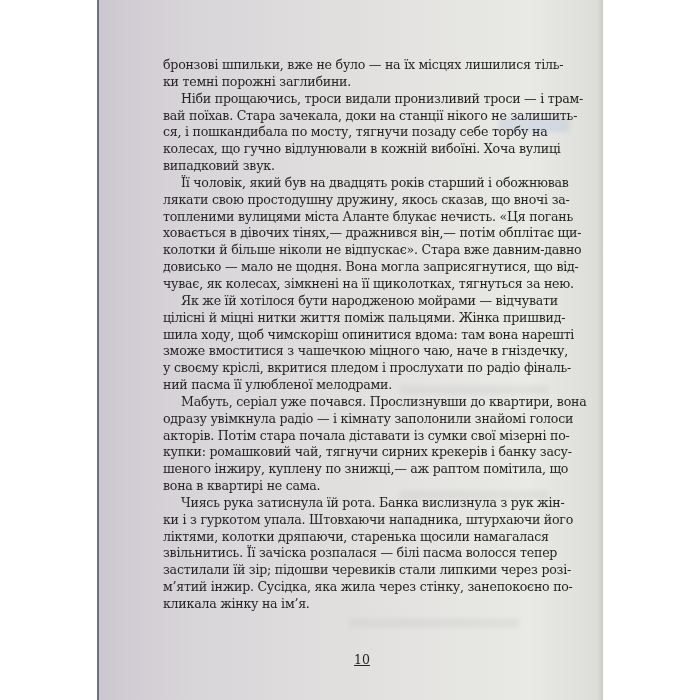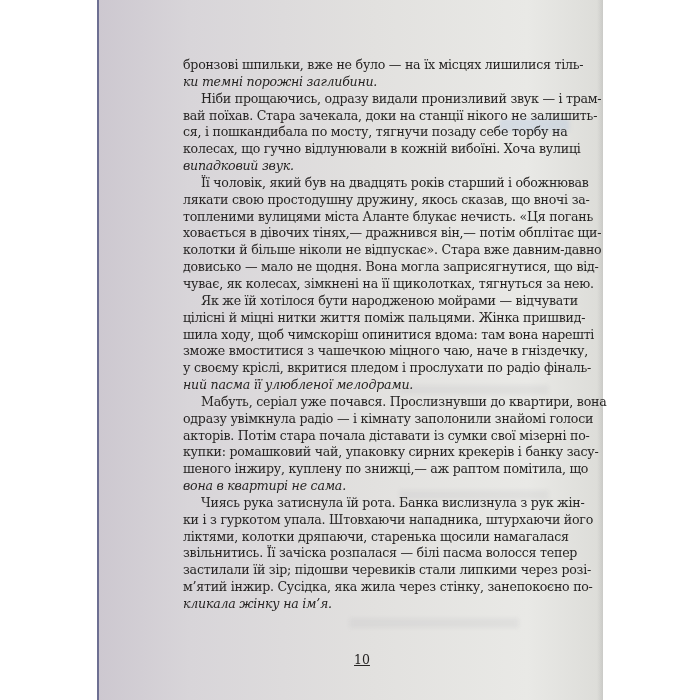--- a/index.html
+++ b/index.html
@@ -49,25 +49,23 @@
       color: #262423;
       letter-spacing: -0.25px;
     }
     .line {
       display: block;
       height: 16.85px;
       white-space: nowrap;
       text-align: justify;
       text-align-last: justify;
       overflow: visible;
-      margin-left: 20px;
     }
     .line.last {
       text-align-last: left;
-      font-style: italic;
     }
     .line.indent {
       padding-left: 18px;
     }
     .page-number {
       position: absolute;
       left: 350px;
       top: 652px;
       width: 24px;
       text-align: center;
@@ -85,21 +83,21 @@
   <div class="ghost" style="left:300px;top:395px;width:150px;height:10px;"></div>
   <div class="ghost" style="left:300px;top:500px;width:150px;height:10px;"></div>
   <div class="ghost" style="left:250px;top:628px;width:170px;height:10px;"></div>
 </div>
 
 <div class="text-block">
 
   <span class="line">бронзові шпильки, вже не було — на їх місцях лишилися тіль-</span>
   <span class="line last">ки темні порожні заглибини.</span>
 
-  <span class="line indent">Ніби прощаючись, одразу видали пронизливий звук — і трам-</span>
+  <span class="line indent">Ніби прощаючись, троси видали пронизливий троси — і трам-</span>
   <span class="line">вай поїхав. Стара зачекала, доки на станції нікого не залишить-</span>
   <span class="line">ся, і пошкандибала по мосту, тягнучи позаду себе торбу на</span>
   <span class="line">колесах, що гучно відлунювали в кожній вибоїні. Хоча вулиці</span>
   <span class="line last">випадковий звук.</span>
 
   <span class="line indent">Її чоловік, який був на двадцять років старший і обожнював</span>
   <span class="line">лякати свою простодушну дружину, якось сказав, що вночі за-</span>
   <span class="line">топленими вулицями міста Аланте блукає нечисть. «Ця погань</span>
   <span class="line">ховається в дівочих тінях,— дражнився він,— потім обплітає щи-</span>
   <span class="line">колотки й більше ніколи не відпускає». Стара вже давним-давно</span>
@@ -109,21 +107,21 @@
   <span class="line indent">Як же їй хотілося бути народженою мойрами — відчувати</span>
   <span class="line">цілісні й міцні нитки життя поміж пальцями. Жінка пришвид-</span>
   <span class="line">шила ходу, щоб чимскоріш опинитися вдома: там вона нарешті</span>
   <span class="line">зможе вмоститися з чашечкою міцного чаю, наче в гніздечку,</span>
   <span class="line">у своєму кріслі, вкритися пледом і прослухати по радіо фіналь-</span>
   <span class="line last">ний пасма її улюбленої мелодрами.</span>
 
   <span class="line indent">Мабуть, серіал уже почався. Прослизнувши до квартири, вона</span>
   <span class="line">одразу увімкнула радіо — і кімнату заполонили знайомі голоси</span>
   <span class="line">акторів. Потім стара почала діставати із сумки свої мізерні по-</span>
-  <span class="line">купки: ромашковий чай, упаковку сирних крекерів і банку засу-</span>
+  <span class="line">купки: ромашковий чай, тягнучи сирних крекерів і банку засу-</span>
   <span class="line">шеного інжиру, куплену по знижці,— аж раптом помітила, що</span>
   <span class="line last">вона в квартирі не сама.</span>
 
   <span class="line indent">Чиясь рука затиснула їй рота. Банка вислизнула з рук жін-</span>
   <span class="line">ки і з гуркотом упала. Штовхаючи нападника, штурхаючи його</span>
   <span class="line">ліктями, колотки дряпаючи, старенька щосили намагалася</span>
   <span class="line">звільнитись. Її зачіска розпалася — білі пасма волосся тепер</span>
   <span class="line">застилали їй зір; підошви черевиків стали липкими через розі-</span>
   <span class="line">м’ятий інжир. Сусідка, яка жила через стінку, занепокоєно по-</span>
   <span class="line last">кликала жінку на ім’я.</span>

